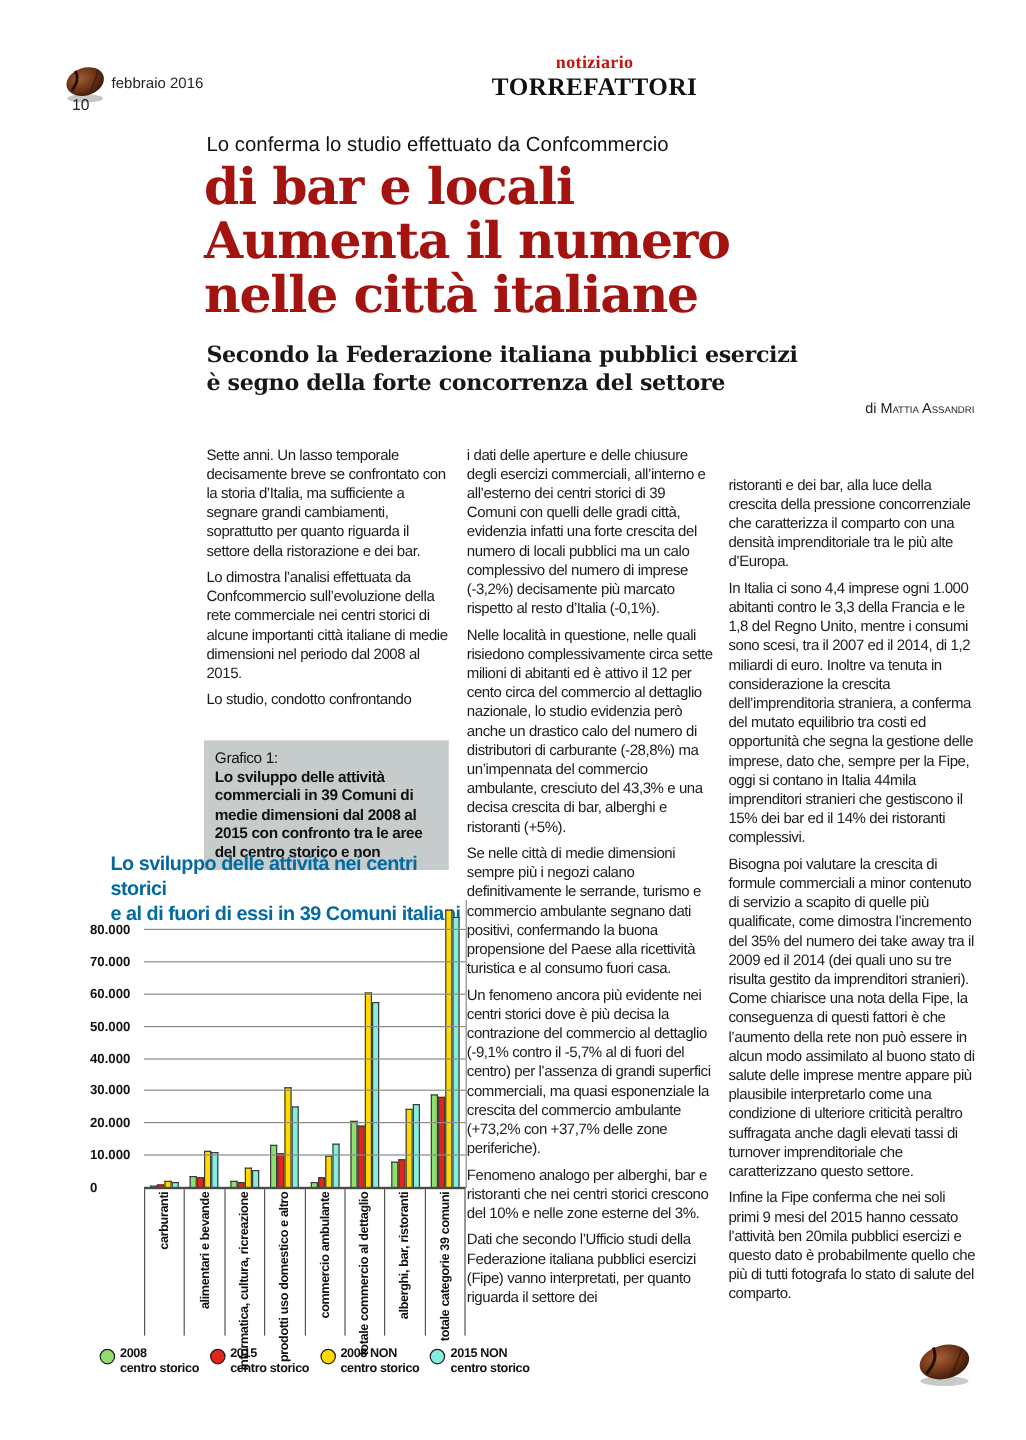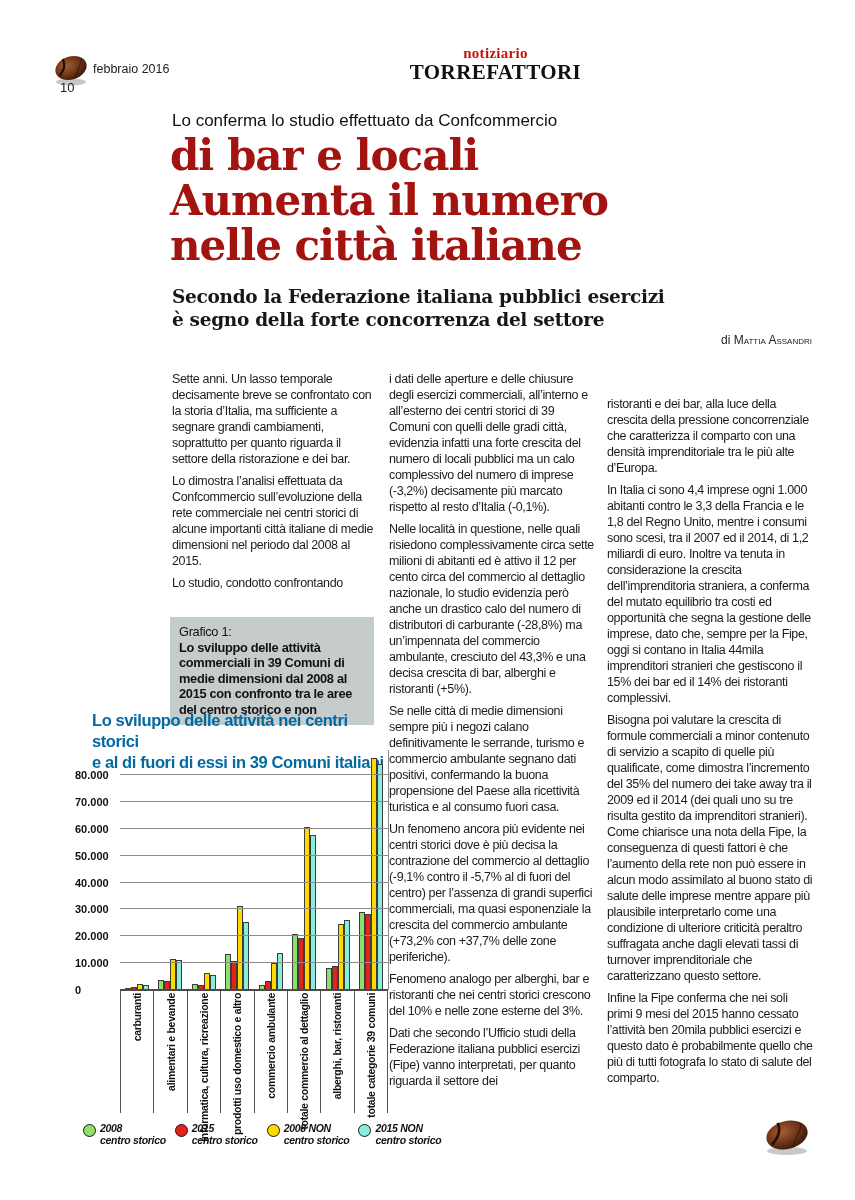--- a/index.html
+++ b/index.html
@@ -86,21 +86,21 @@
     overflow:visible;
   }
   #chart .cat:last-child{border-right:1px solid #555;}
   #chart .cat span{
     writing-mode:vertical-rl;transform:rotate(180deg);
     font-size:10.5px;font-weight:bold;letter-spacing:-.3px;color:#111;
     white-space:nowrap;margin-top:2px;
   }
   #chart .legend{
     position:absolute;left:8px;top:373px;width:305px;
-    display:flex;align-items:center;font-style:italic;
+    display:flex;align-items:center;
   }
   #chart .legend-item{display:flex;align-items:flex-start;margin-right:9px;}
   #chart .legend-swatch{
     width:13px;height:13px;border-radius:50%;
     border:1.5px solid #1a1a1a;box-sizing:border-box;
     margin-right:4px;margin-top:1px;flex:0 0 auto;
   }
   #chart .legend-label{font-size:10.5px;font-weight:bold;line-height:11.5px;
     letter-spacing:-.3px;color:#111;white-space:nowrap;}
 </style>

